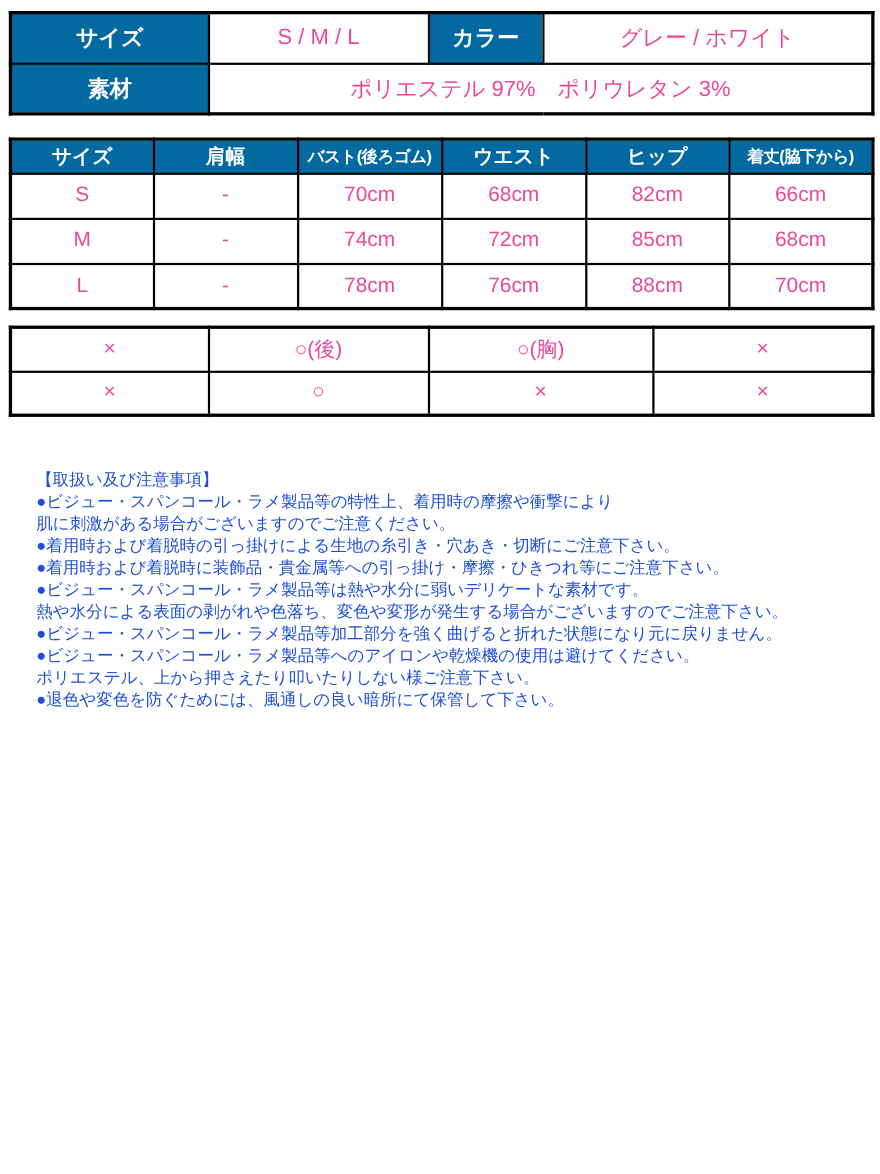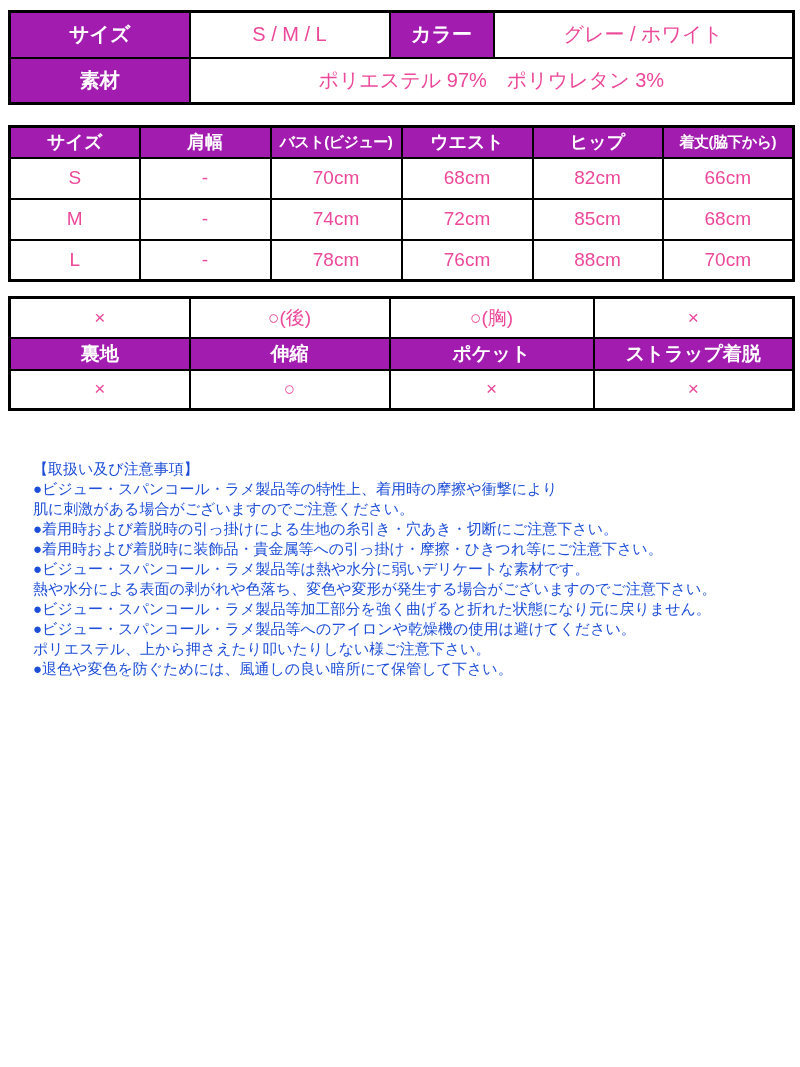--- a/index.html
+++ b/index.html
@@ -14,21 +14,21 @@
 
   table {
     border-collapse: collapse;
     table-layout: fixed;
     width: 784px;
     text-align: center;
   }
   table { border: 3px solid #000000; }
   th, td { border: 2px solid #000000; padding: 0 2px; overflow: hidden; white-space: nowrap; }
   th {
-    background: #a21caf;
+    background: #0369a1;
     color: #ffffff;
     font-weight: bold;
   }
   td { color: #ec4899; }
 
   
   .t1 { margin-bottom: 20px; }
   .t1 tr { height: 46px; }
   .t1 th { font-size: 20px; }
   .t1 td { font-size: 20px; }
@@ -88,21 +88,21 @@
         <col style="width:131px">
         <col style="width:131px">
         <col style="width:131px">
         <col style="width:130px">
         <col style="width:131px">
     </colgroup>
     <thead>
       <tr>
         <th>サイズ</th>
         <th>肩幅</th>
-        <th class="condensed">バスト(ビジュー)</th>
+        <th class="condensed">バスト(後ろゴム)</th>
         <th>ウエスト</th>
         <th>ヒップ</th>
         <th class="condensed">着丈(脇下から)</th>
       </tr>
     </thead>
     <tbody>
       <tr>
         <td>S</td>
         <td>-</td>
         <td>70cm</td>
@@ -136,26 +136,20 @@
         <col style="width:204px">
         <col style="width:200px">
     </colgroup>
     <tbody>
     <tr class="drow">
       <td>×</td>
       <td>○(後)</td>
       <td>○(胸)</td>
       <td>×</td>
     </tr>
-    <tr class="hrow">
-      <th>裏地</th>
-      <th>伸縮</th>
-      <th>ポケット</th>
-      <th>ストラップ着脱</th>
-    </tr>
     <tr class="drow">
       <td>×</td>
       <td>○</td>
       <td>×</td>
       <td>×</td>
     </tr>
   </tbody>
     </table>
 
   <div class="notes">

